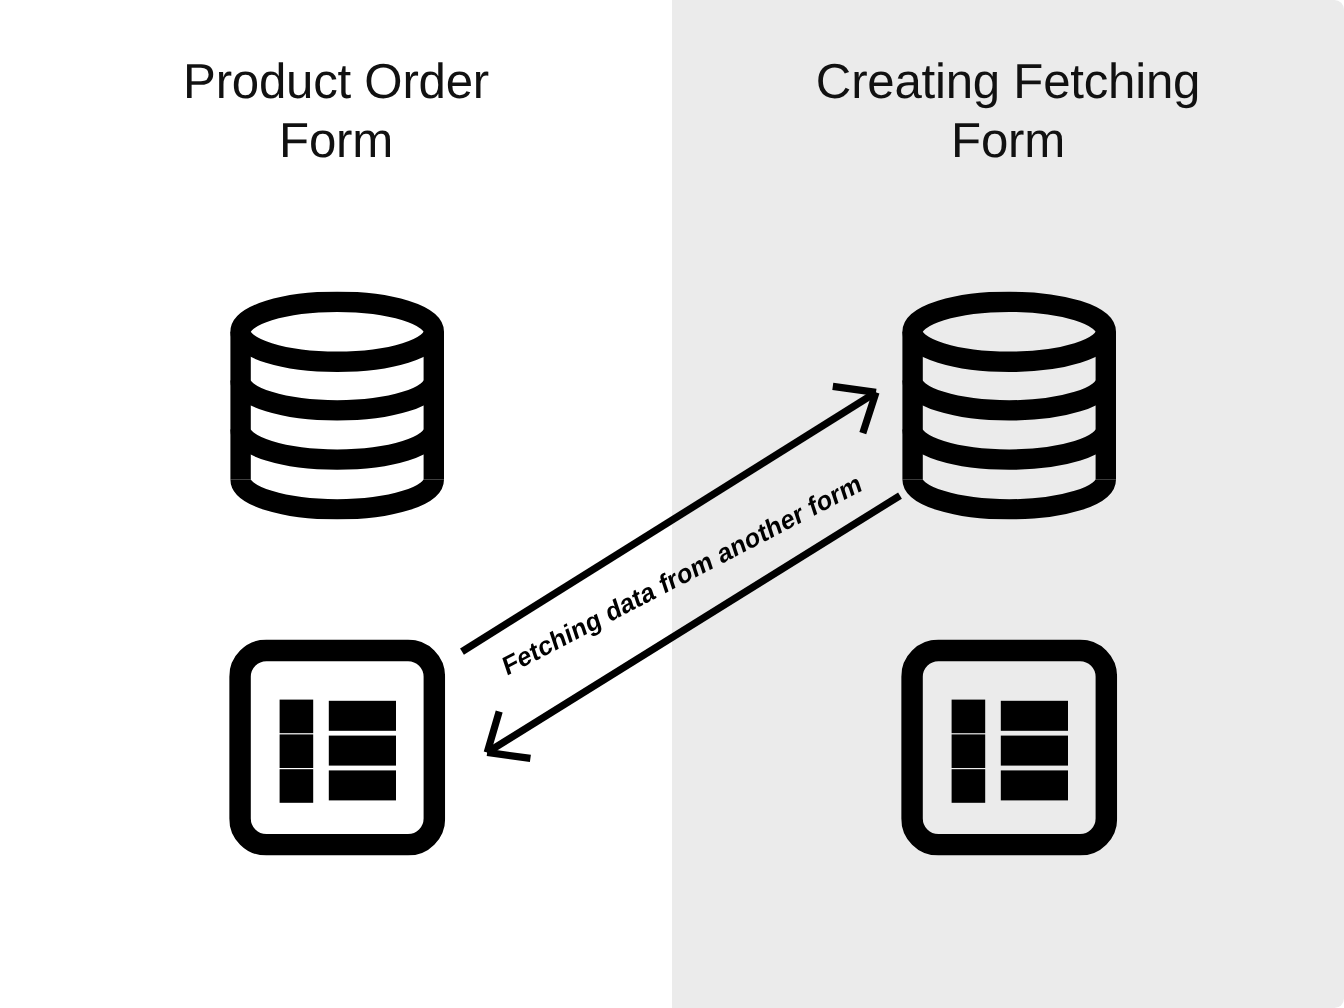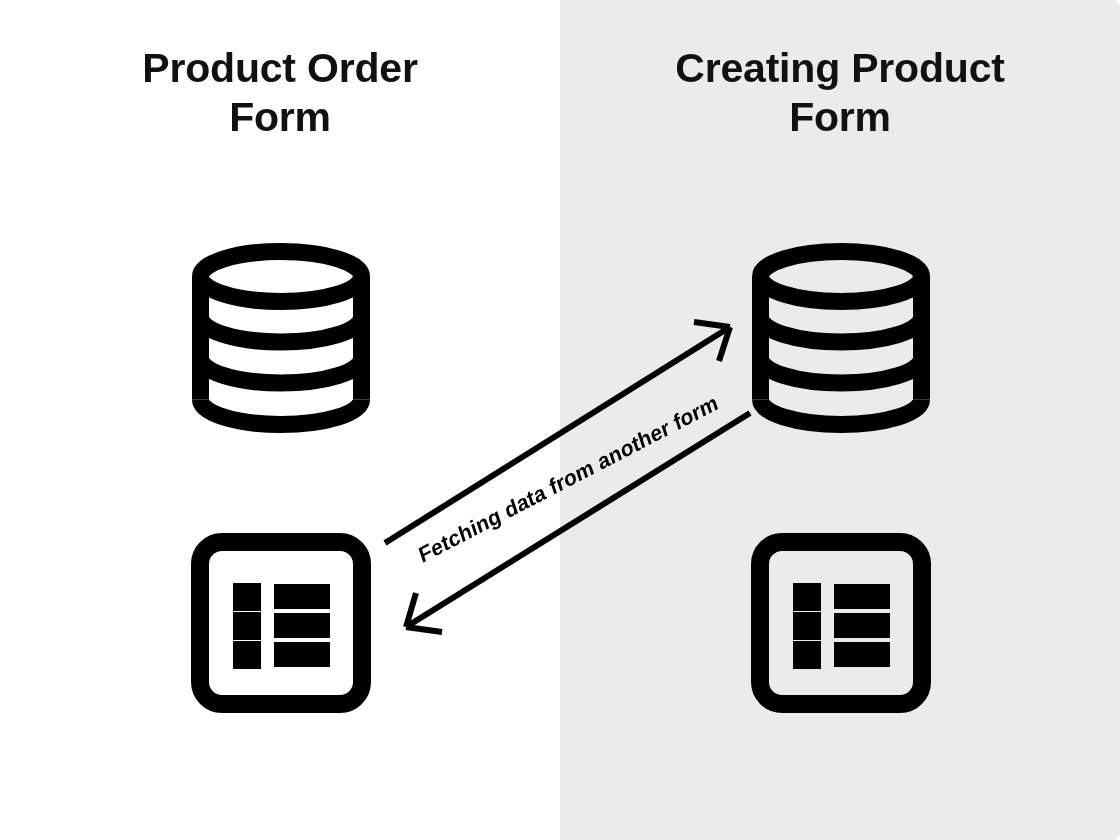--- a/index.html
+++ b/index.html
@@ -28,21 +28,21 @@
     width: 560px; height: 840px;
     background: #ebebeb;
   }
   .panel-title {
     position: absolute;
     top: 44px;
     width: 440px;
     text-align: center;
     font-size: 41px;
     line-height: 49px;
-    font-weight: 700;
+    font-weight: 400;
     color: #111111;
     letter-spacing: -0.2px;
     white-space: pre-line;
   }
   .panel-title.left  { left: 60px; }
   .panel-title.right { left: 620px; }
 
   .icon-slot { position: absolute; }
   .db-slot   { width: 180px; height: 190px; }
   .form-slot { width: 180px; height: 180px; }
@@ -78,21 +78,21 @@
 <body>
 
 <div id="canvas">
 
   <div class="bg-left"></div>
   <div class="bg-right"></div>
 
   <div class="panel-title left">Product Order
 Form</div>
 
-  <div class="panel-title right">Creating Product
+  <div class="panel-title right">Creating Fetching
 Form</div>
 
   <div class="icon-slot db-slot db-left">
     <svg viewBox="0 0 180 190" xmlns="http://www.w3.org/2000/svg" aria-hidden="true">
       <g fill="none" stroke="#000000" stroke-width="17">
         <ellipse cx="90" cy="33.5" rx="80.5" ry="25"></ellipse>
         <path d="M9.5 33.5 V 156.5"></path>
         <path d="M170.5 33.5 V 156.5"></path>
         <path d="M9.5 156.5 a80.5 25 0 0 0 161 0"></path>
         <path d="M9.5 74 a80.5 25 0 0 0 161 0"></path>

